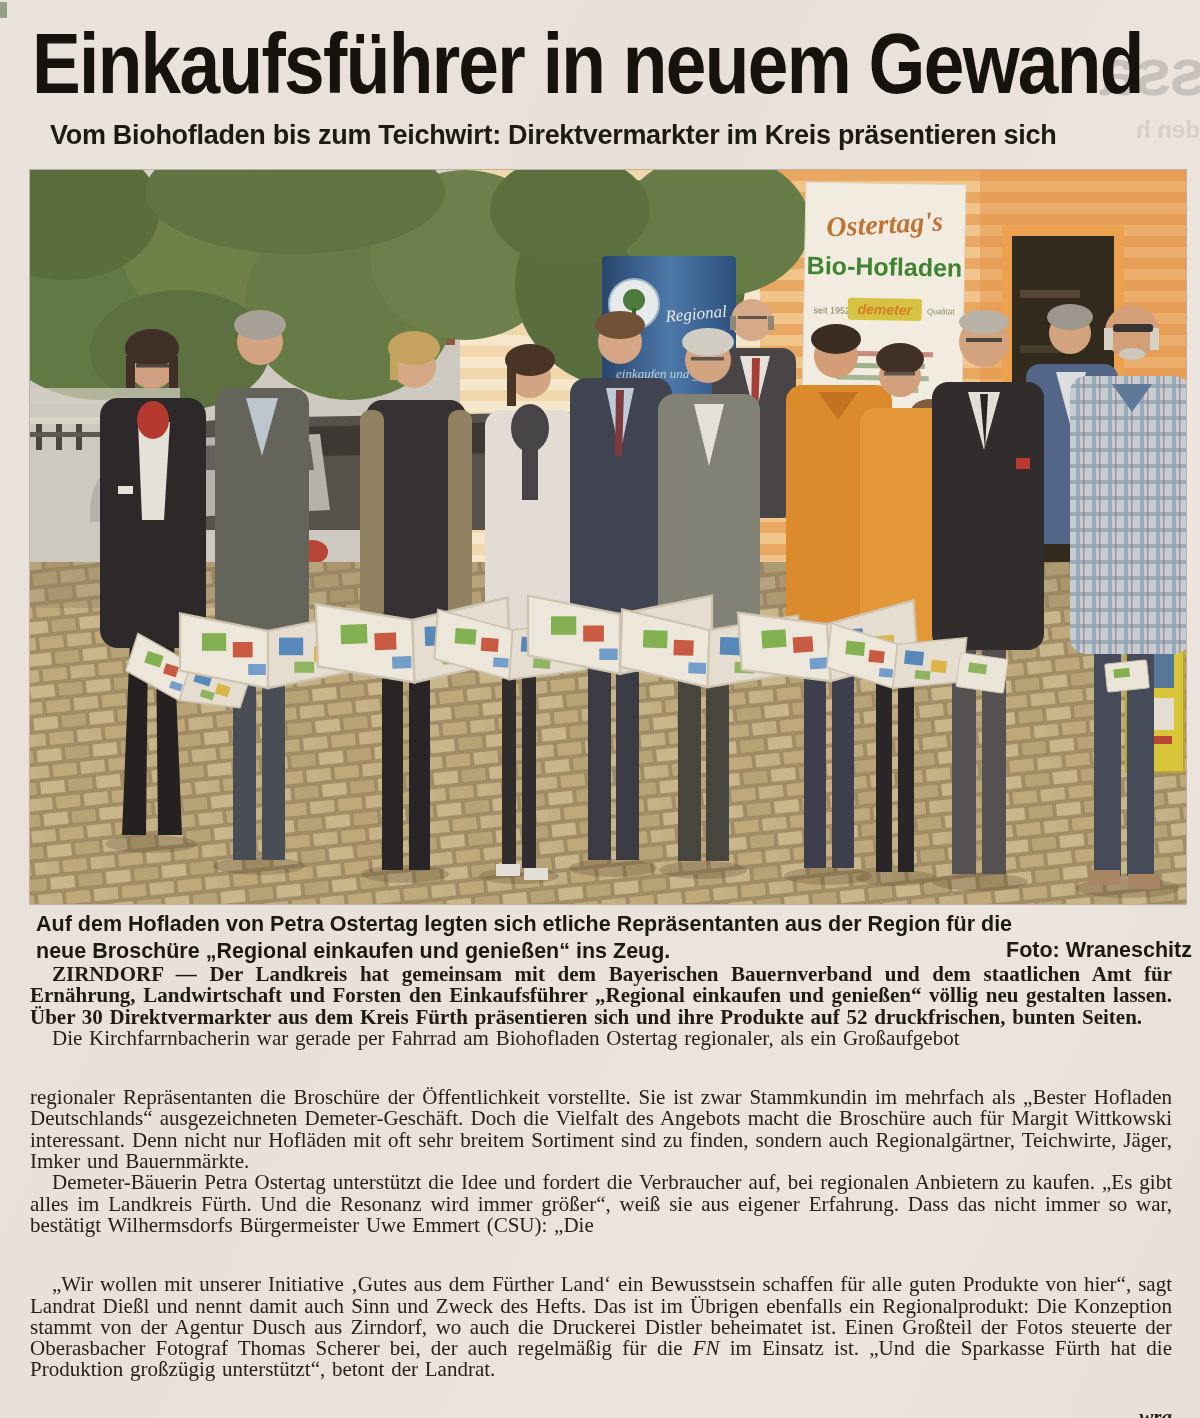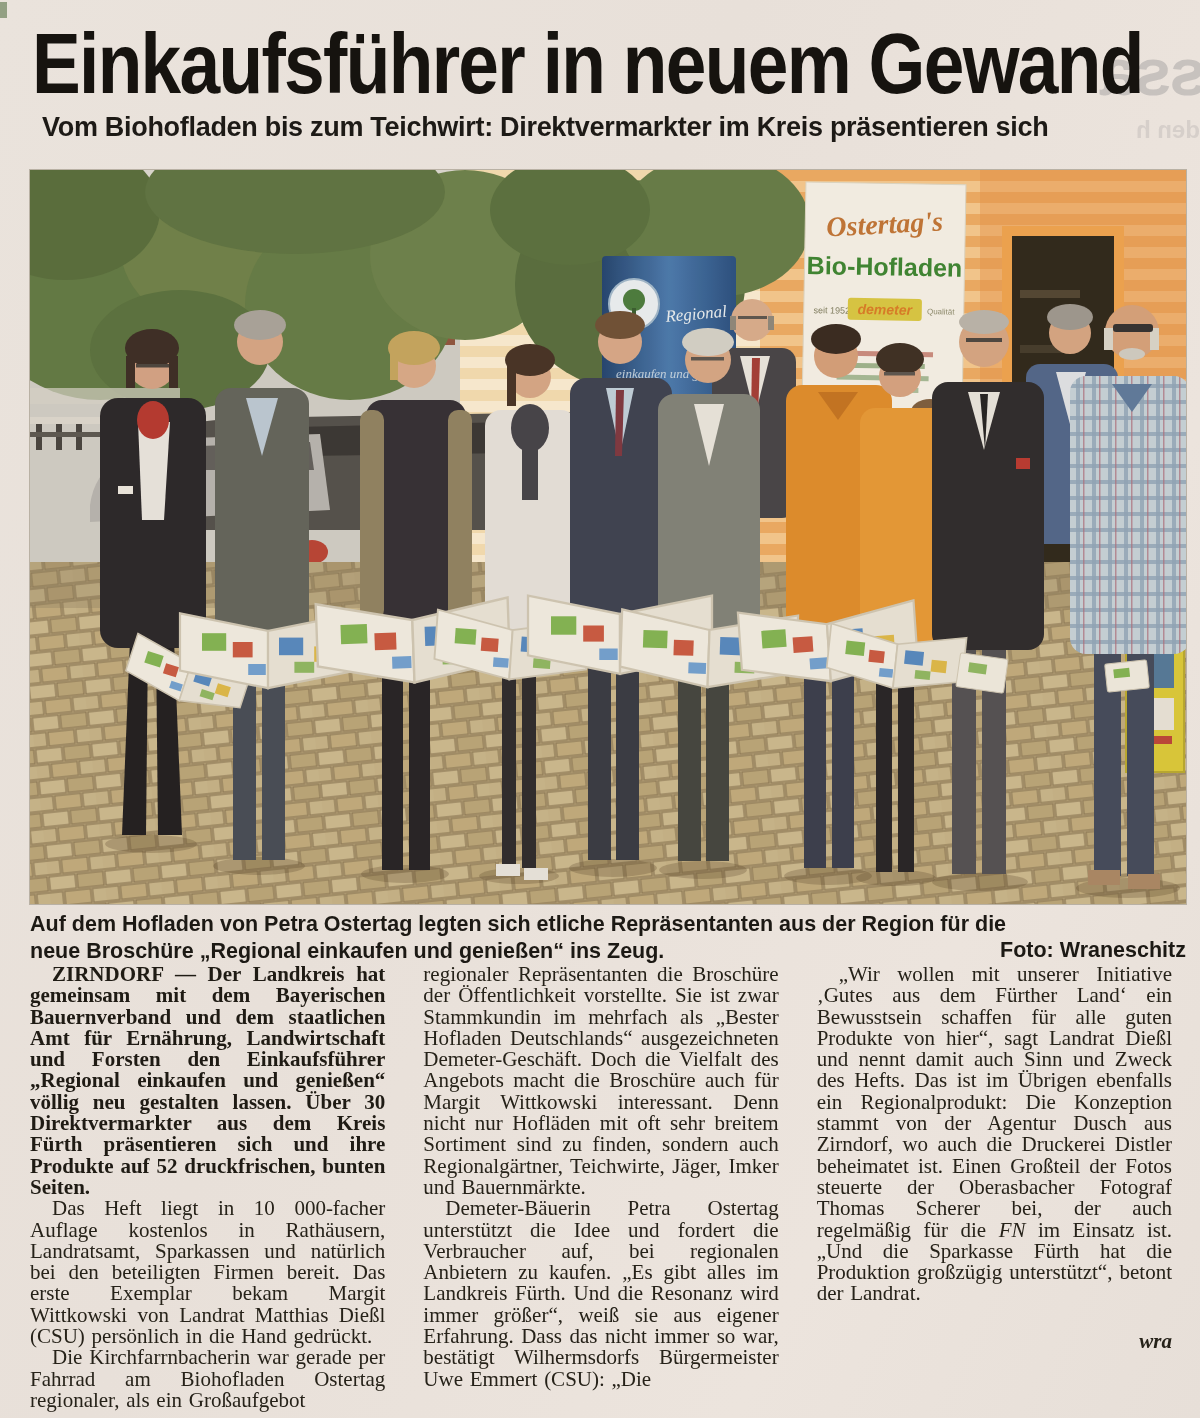--- a/index.html
+++ b/index.html
@@ -8,31 +8,31 @@
        background:#e9e1da;}
   .page{position:relative;width:1200px;height:1418px;overflow:hidden;
         background:linear-gradient(115deg,#eae3dc 0%,#e8e0d9 40%,#ece4dd 75%,#e7dfd8 100%);}
   .edge-mark{position:absolute;left:0;top:2px;width:7px;height:16px;background:#4a6a3a;opacity:.55;}
   .bleed{position:absolute;transform:scaleX(-1);pointer-events:none;font-weight:bold;}
   .bleed-a{right:-6px;top:34px;font-size:66px;letter-spacing:-2px;color:rgba(128,126,130,.33);}
   .bleed-b{right:0px;top:116px;font-size:24px;color:rgba(140,138,142,.22);}
   .headline{position:absolute;left:32px;top:14px;margin:0;white-space:nowrap;
             font-size:86px;font-weight:bold;color:#16130f;letter-spacing:-2px;
             transform:scaleX(.85);transform-origin:left center;}
-  .subheadline{position:absolute;left:34px;top:104px;margin:8px;white-space:nowrap;
+  .subheadline{position:absolute;left:34px;top:104px;margin:16px;white-space:nowrap;
             font-size:27px;font-weight:bold;color:#1d1a16;letter-spacing:-.3px;}
   .photo{position:absolute;left:30px;top:170px;width:1156px;height:734px;
          outline:1px solid #b9b1a4;background:#cdccc6;}
   .photo svg{display:block;filter:saturate(.92) contrast(.96);}
-  .caption{position:absolute;left:30px;top:911px;width:1156px;
+  .caption{position:absolute;left:36px;top:911px;width:1156px;
            font-size:21.5px;font-weight:bold;color:#1c1914;line-height:27px;}
   .cap-text{display:block;padding-right:150px;}
   .credit{position:absolute;right:0;bottom:1px;margin-top:28px;}
   .cols{position:absolute;left:30px;right:28px;top:964px;bottom:0;
-        display:flex;gap:38px;overflow:hidden;}
+        display:flex;gap:38px;overflow:hidden;flex-direction:column;}
   .col{flex:1;font-family:"Liberation Serif",serif;font-size:21px;line-height:21.3px;
        color:#262219;text-align:justify;word-spacing:1.5px;}
   .col p{margin:0;}
   .col p.ind{text-indent:22px;}
   .col p.lead{font-weight:bold;color:#1f1b14;text-indent:22px;}
   .sig{float:right;font-style:italic;font-weight:bold;margin-top:48px;}
 </style>
 </head>
 <body>
 
@@ -334,21 +334,20 @@
   </div>
 
   <div class="caption">
     <span class="cap-text">Auf dem Hofladen von Petra Ostertag legten sich etliche Repräsentanten aus der Region für die neue Broschüre „Regional einkaufen und genießen“ ins Zeug.</span>
     <span class="credit">Foto: Wraneschitz</span>
   </div>
 
   <div class="cols">
     <div class="col">
       <p class="lead">ZIRNDORF — Der Landkreis hat gemeinsam mit dem Bayerischen Bauernverband und dem staatlichen Amt für Ernährung, Landwirtschaft und Forsten den Einkaufsführer „Regional einkaufen und genießen“ völlig neu gestalten lassen. Über 30 Direktvermarkter aus dem Kreis Fürth präsentieren sich und ihre Produkte auf 52 druckfrischen, bunten Seiten.</p>
-      <p class="ind">Das Heft liegt in 10 000-facher Auflage kostenlos in Rathäusern, Landratsamt, Sparkassen und natürlich bei den beteiligten Firmen bereit. Das erste Exemplar bekam Margit Wittkowski von Landrat Matthias Dießl (CSU) persönlich in die Hand gedrückt.</p>
       <p class="ind">Die Kirchfarrnbacherin war gerade per Fahrrad am Biohofladen Ostertag regionaler, als ein Großaufgebot</p>
     </div>
     <div class="col">
       <p>regionaler Repräsentanten die Broschüre der Öffentlichkeit vorstellte. Sie ist zwar Stammkundin im mehrfach als „Bester Hofladen Deutschlands“ ausgezeichneten Demeter-Geschäft. Doch die Vielfalt des Angebots macht die Broschüre auch für Margit Wittkowski interessant. Denn nicht nur Hofläden mit oft sehr breitem Sortiment sind zu finden, sondern auch Regionalgärtner, Teichwirte, Jäger, Imker und Bauernmärkte.</p>
       <p class="ind">Demeter-Bäuerin Petra Ostertag unterstützt die Idee und fordert die Verbraucher auf, bei regionalen Anbietern zu kaufen. „Es gibt alles im Landkreis Fürth. Und die Resonanz wird immer größer“, weiß sie aus eigener Erfahrung. Dass das nicht immer so war, bestätigt Wilhermsdorfs Bürgermeister Uwe Emmert (CSU): „Die</p>
     </div>
     <div class="col">
       <p class="ind"><span>„Wir wollen mit unserer Initiative ‚Gutes aus dem Fürther Land‘ ein Bewusstsein schaffen für alle guten Produkte von hier“, sagt Landrat Dießl und nennt damit auch Sinn und Zweck des Hefts. Das ist im Übrigen ebenfalls ein Regionalprodukt: Die Konzeption stammt von der Agentur Dusch aus Zirndorf, wo auch die Druckerei Distler beheimatet ist. Einen Großteil der Fotos steuerte der Oberasbacher Fotograf Thomas Scherer bei, der auch regelmäßig für die </span><i>FN</i><span> im Einsatz ist. „Und die Sparkasse Fürth hat die Produktion großzügig unterstützt“, betont der Landrat.</span><span class="sig">wra</span></p>
     </div>
   </div>

